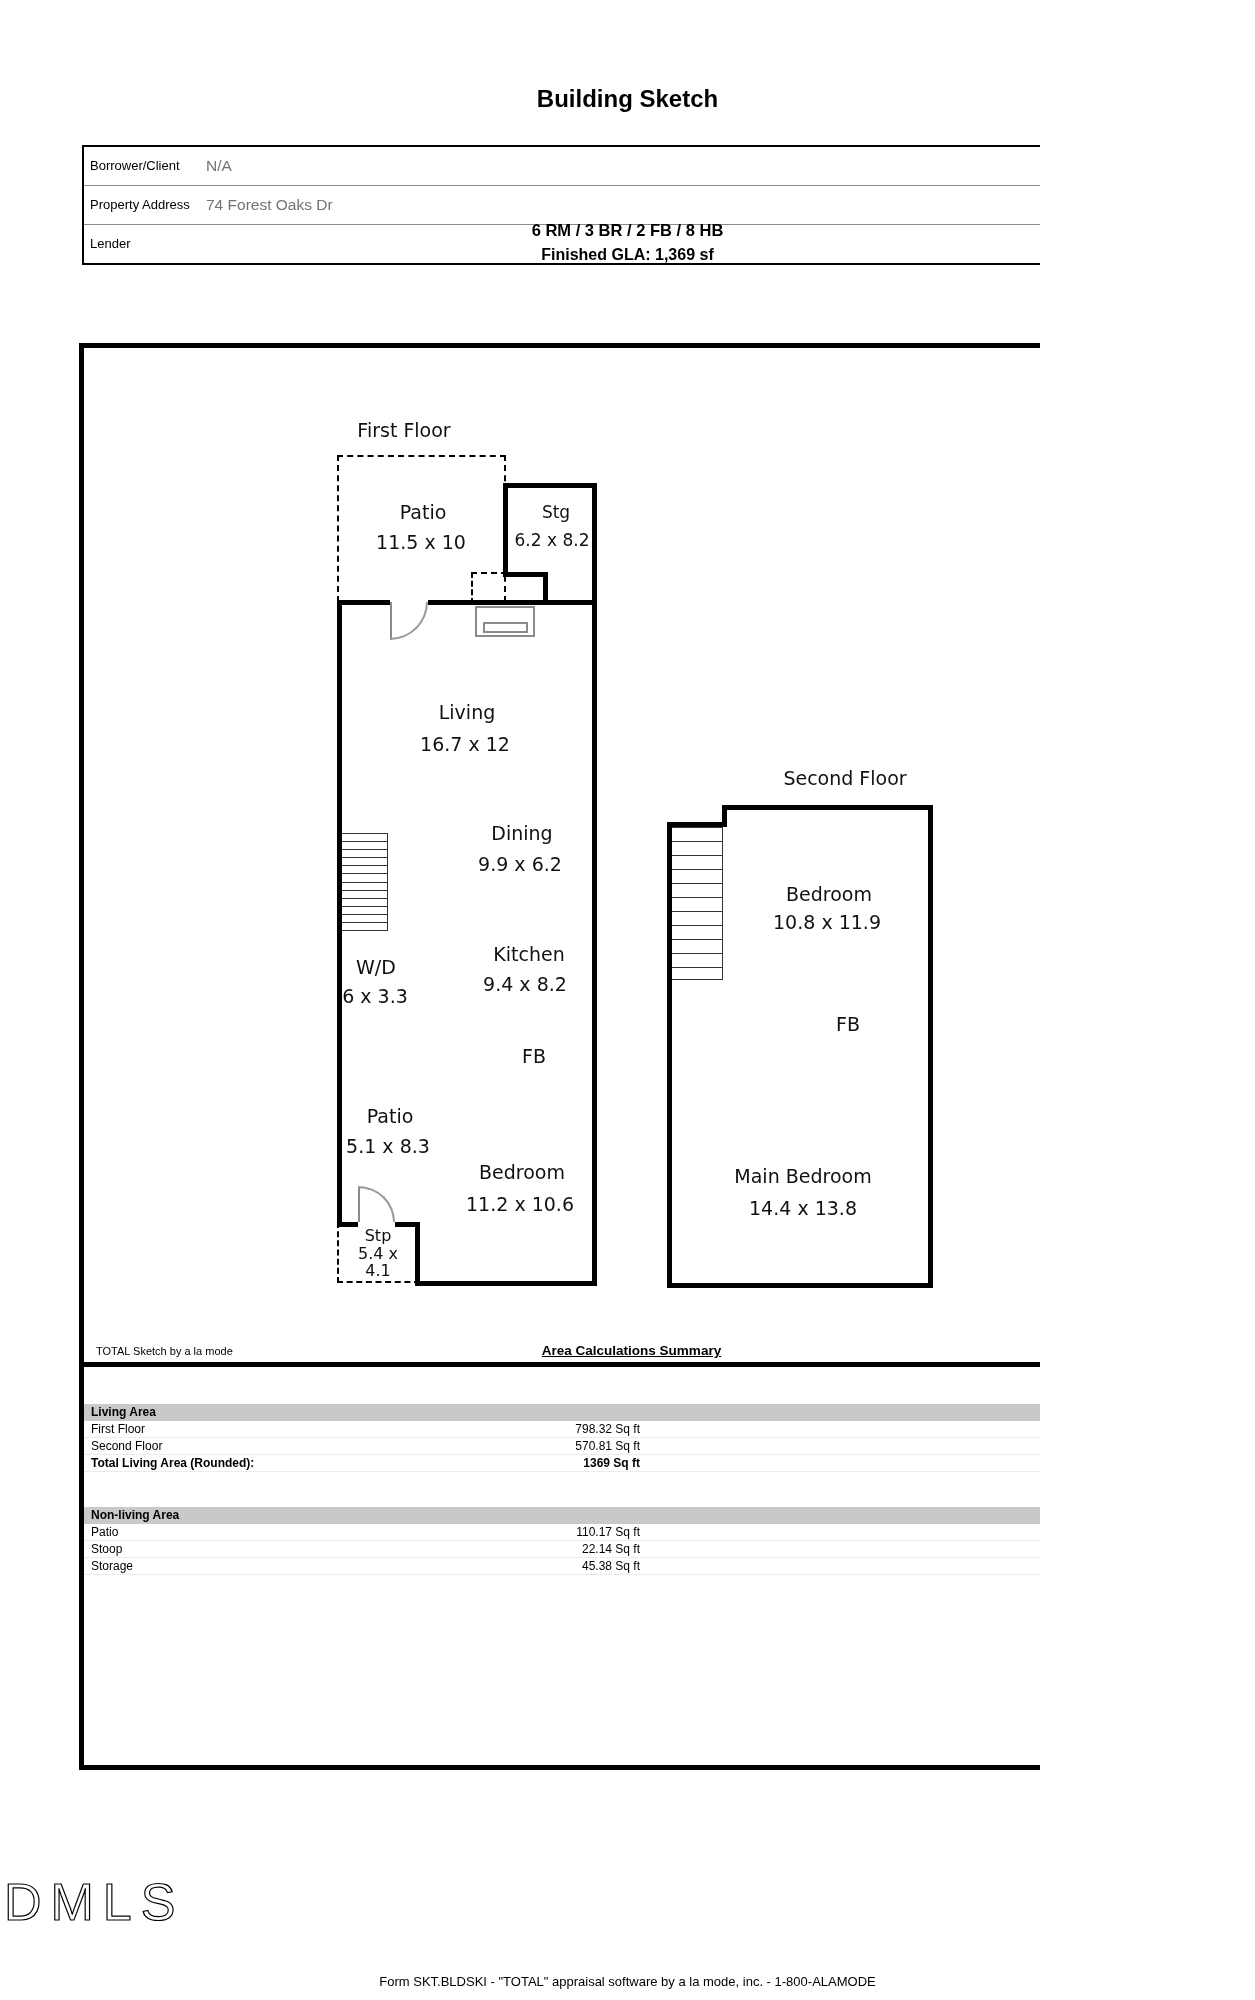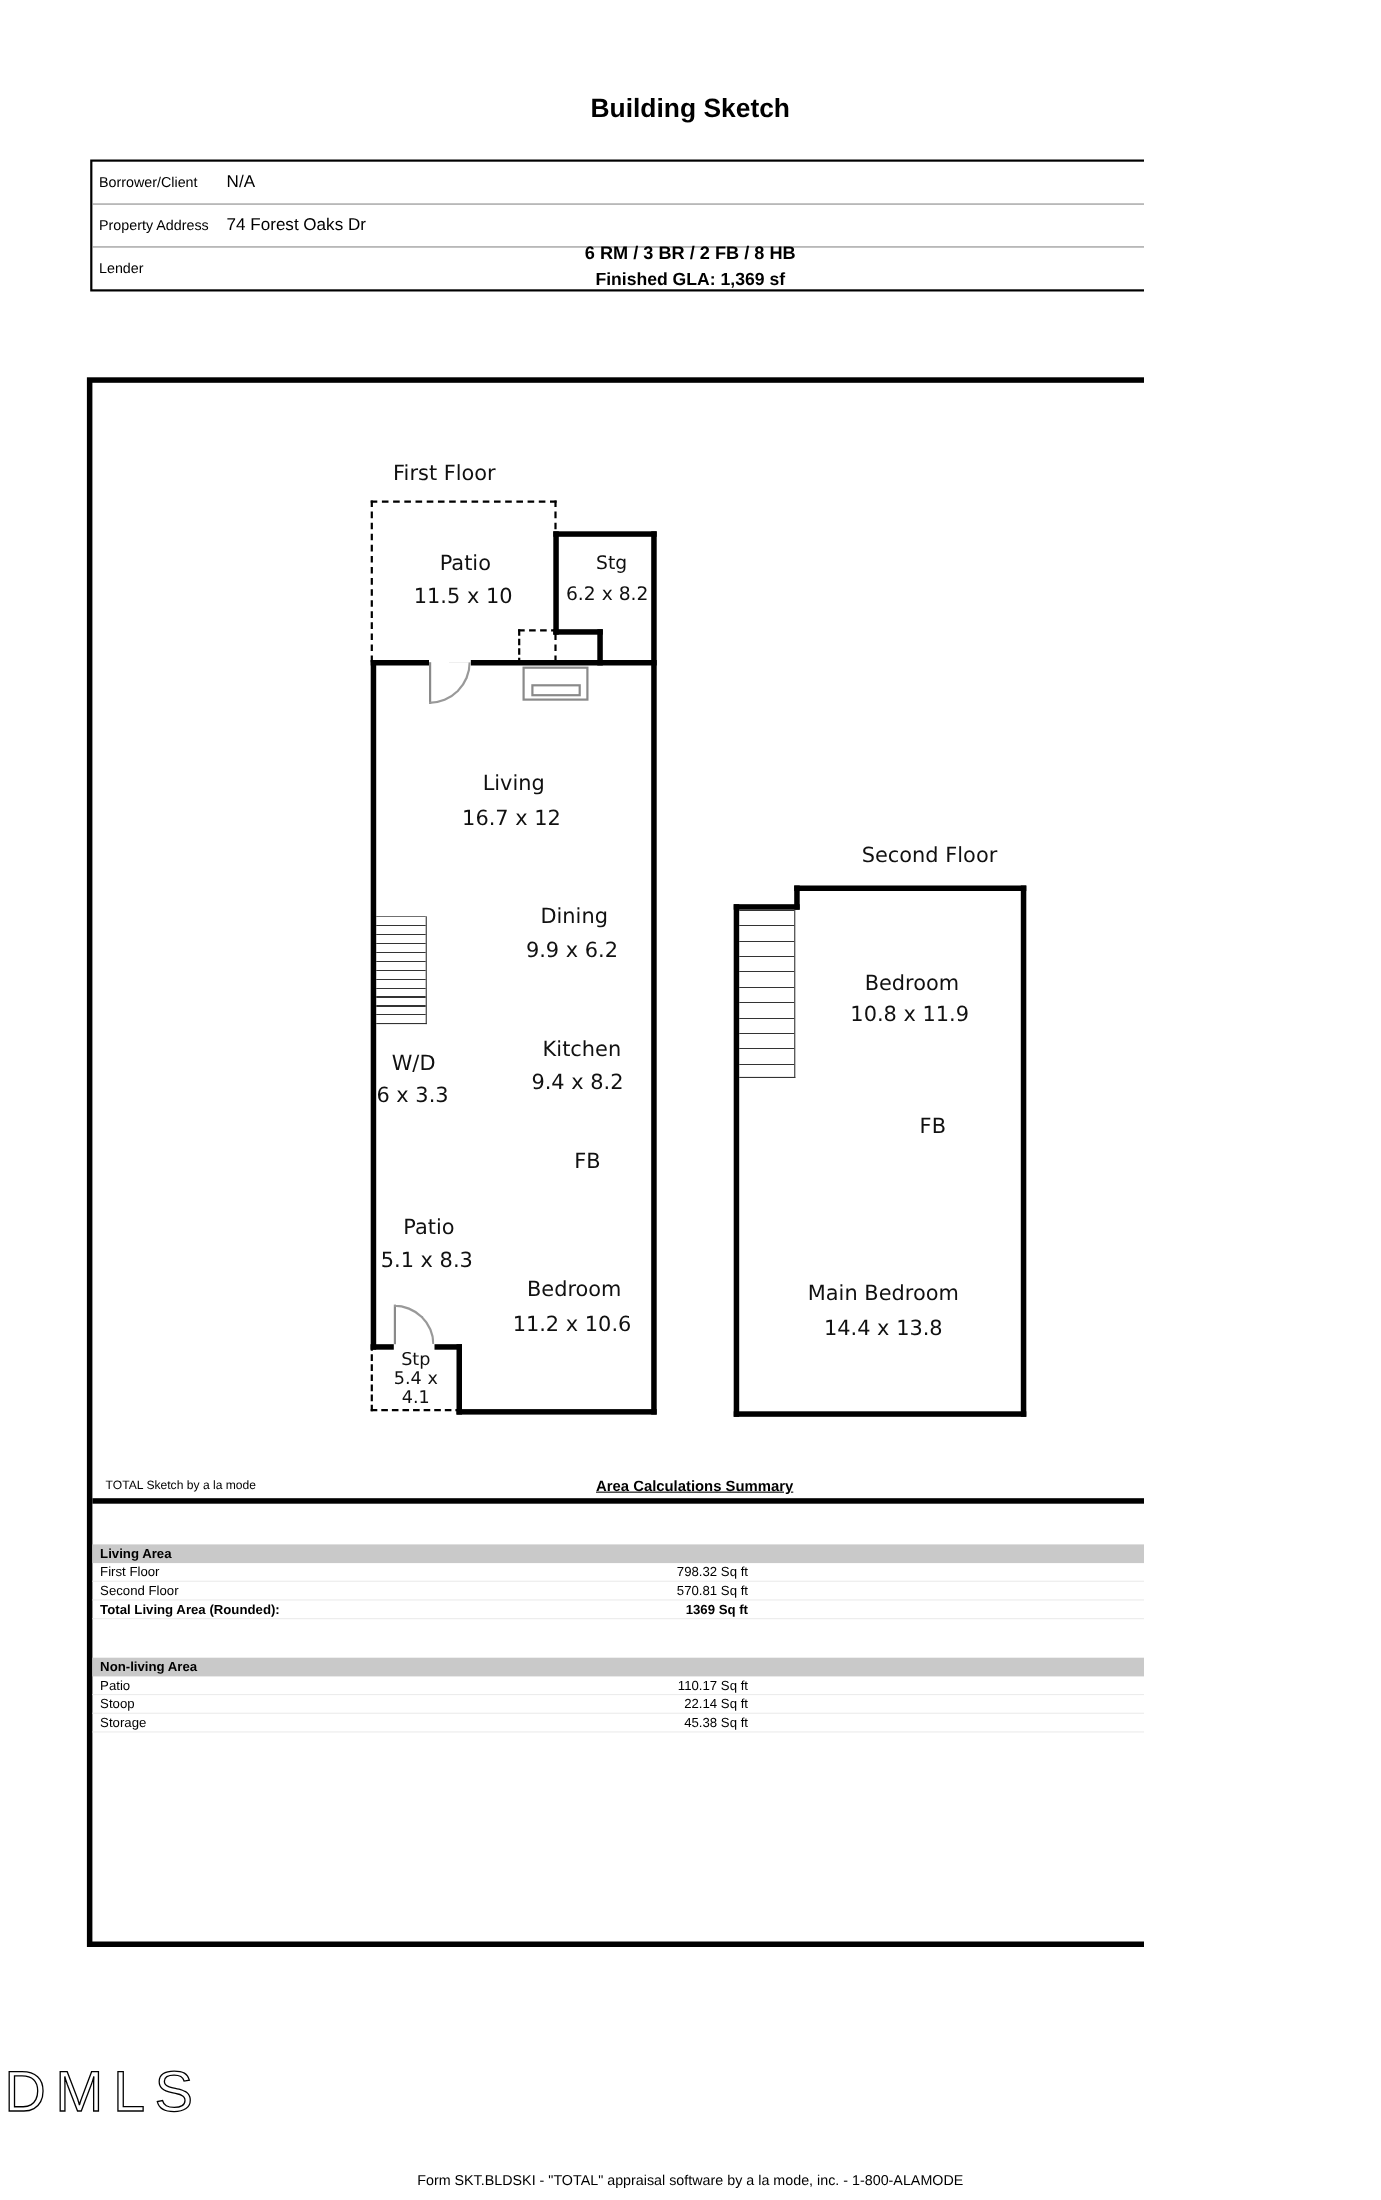--- a/index.html
+++ b/index.html
@@ -7,21 +7,21 @@
         font-family:"Liberation Sans",sans-serif;color:#000;}
 
   
   .doc-title{position:absolute;left:0;top:85px;width:1255px;text-align:center;
              font-size:24px;font-weight:bold;letter-spacing:0px;}
   .info-table{position:absolute;left:82px;top:145px;width:1090px;border:2px solid #000;
               background:#fff;box-sizing:border-box;}
   .info-row{position:relative;height:38px;border-bottom:1px solid #8a8a8a;}
   .info-row:last-child{border-bottom:none;}
   .info-label{position:absolute;top:0;line-height:37px;font-size:13px;color:#000;}
-  .info-value{position:absolute;top:0;line-height:37px;font-size:15.5px;color:#000000;}
+  .info-value{position:absolute;top:0;line-height:37px;font-size:15.5px;color:#737373;}
   .summary-line{position:absolute;left:0;width:1255px;text-align:center;font-weight:bold;font-size:16.5px;}
 
   
   .sketch-box{position:absolute;left:79px;top:343px;width:1105px;height:1427px;
               border:5px solid #000;box-sizing:border-box;background:#fff;}
   .wall{position:absolute;background:#000;}
   .dashedbox{position:absolute;box-sizing:border-box;}
   .plabel{position:absolute;transform:translate(-50%,-50%);font-family:"DejaVu Sans",sans-serif;
           font-size:19px;color:#111;white-space:nowrap;}
   .plabel.small{font-size:17px;}
@@ -38,21 +38,21 @@
   
   .branding{position:absolute;left:96px;top:1345px;font-size:11px;color:#000;}
   .area-title{position:absolute;left:79px;top:1343px;width:1105px;text-align:center;
               font-size:13.5px;font-weight:bold;text-decoration:underline;}
   .area-sep{position:absolute;left:84px;top:1362px;width:1095px;height:5px;background:#000;}
   .area-table{position:absolute;left:84px;top:1369px;width:1095px;font-size:12px;}
   .arow{position:relative;height:17px;line-height:16px;box-sizing:border-box;border-bottom:1px solid #ececec;}
   .arow.header{background:#c9c9c9;font-weight:bold;border-bottom:none;margin-top:35px;}
   .arow.total{font-weight:bold;}
   .alabel{position:absolute;left:7px;}
-  .avalue{position:absolute;left:0;width:556px;text-align:right;padding-left:40px;}
+  .avalue{position:absolute;left:0;width:556px;text-align:right;}
 
   
   .logo{position:absolute;left:4px;top:1872px;font-size:52px;letter-spacing:9px;font-weight:300;
         color:transparent;-webkit-text-stroke:1.2px #000;}
   .footer{position:absolute;left:0;top:1974px;width:1255px;text-align:center;font-size:13px;}
 </style>
 </head>
 <body>
 
 <div class="page">

